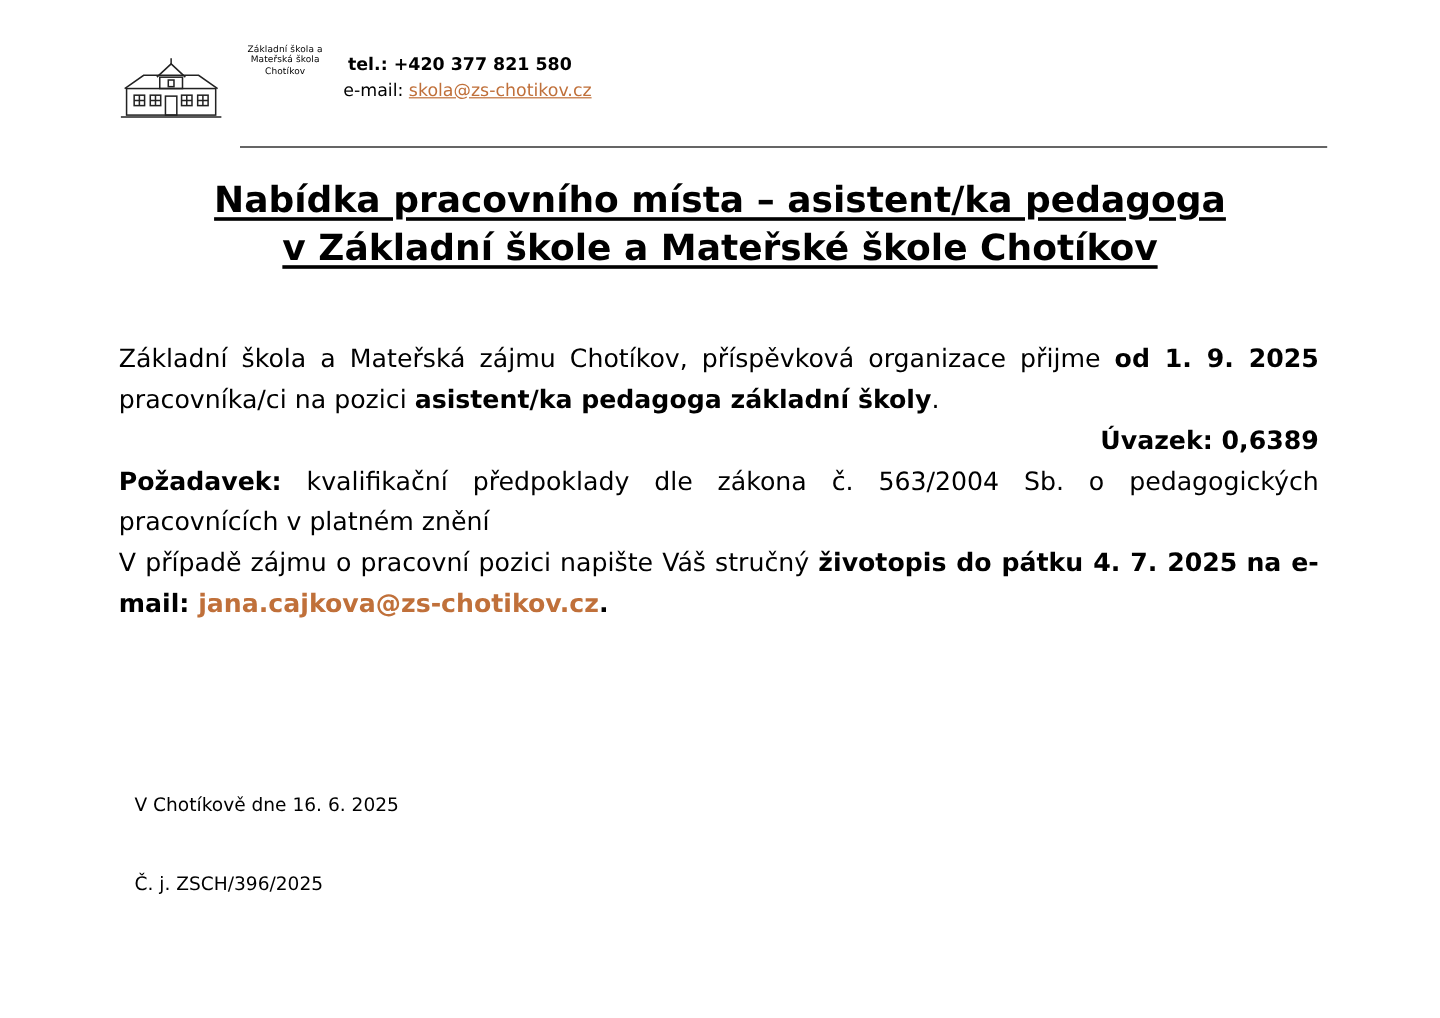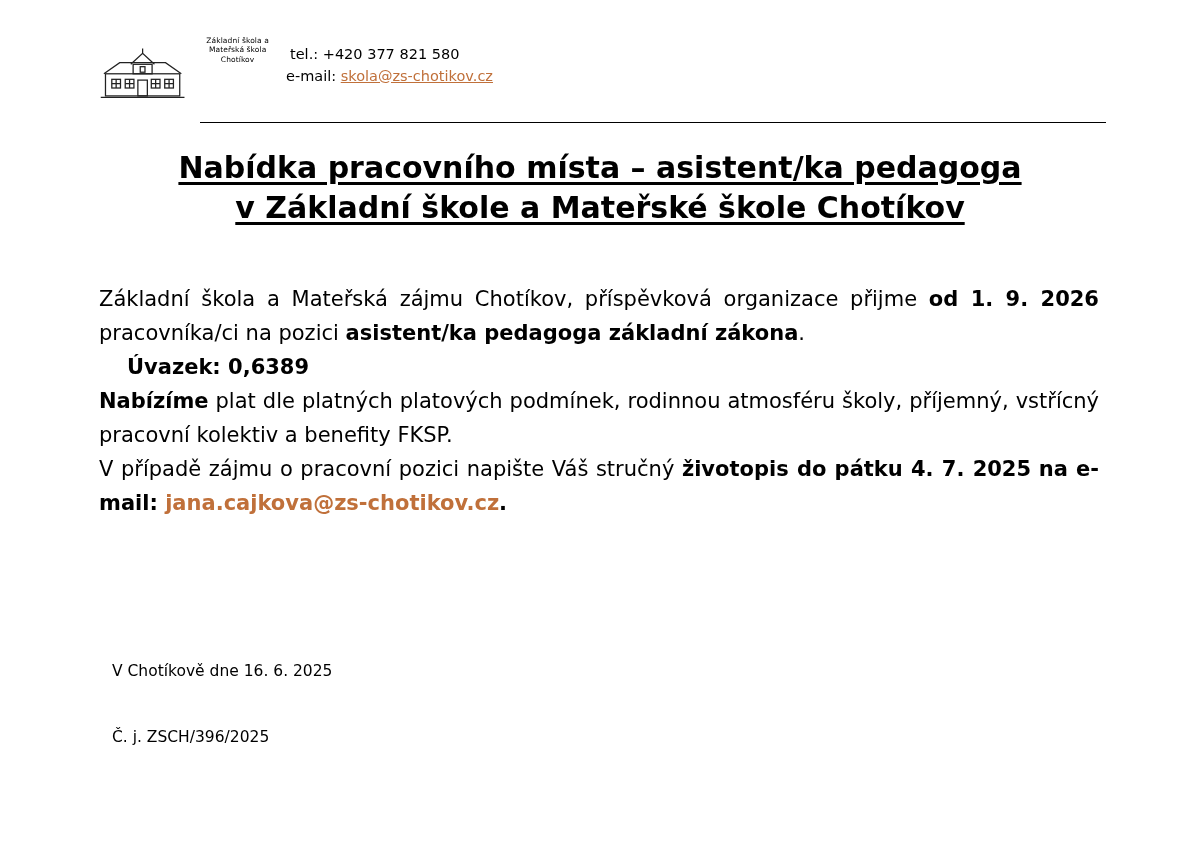--- a/index.html
+++ b/index.html
@@ -61,20 +61,21 @@
   .school-addr {
     font-size: 15.5px;
     font-weight: bold;
     line-height: 1.5;
     letter-spacing: -0.1px;
   }
   .school-tel {
     font-size: 14.5px;
     line-height: 1.5;
     padding-left: 4px;
+    font-weight: bold;
   }
   .school-mail {
     font-size: 14.5px;
     line-height: 1.5;
   }
   .mail-link {
     color: #c0703a;
     text-decoration: underline;
   }
   .header-rule {
@@ -109,22 +110,21 @@
     top: 282px;
     width: 1000px;
     font-size: 21px;
     line-height: 34px;
   }
   .para {
     margin: 0;
     text-align: justify;
   }
   .para.nojustify {
-    text-align: left;
-    margin-left: 28px;
+    text-align: right;
   }
   b { font-weight: bold; }
   .email-strong {
     color: #c0703a;
     font-weight: bold;
     margin-top: 12px;
   }
 
   .footer-line {
     position: absolute;
@@ -186,26 +186,26 @@
   </div>
   <div class="header-rule"></div>
 
   <div class="title">
     <div><span>Nabídka pracovního místa – asistent/ka pedagoga</span></div>
     <div><span>v Základní škole a Mateřské škole Chotíkov</span></div>
   </div>
 
   <div class="body-text">
 
-    <p class="para"><span>Základní škola a Mateřská zájmu Chotíkov, příspěvková organizace přijme </span><b>od 1. 9. 2026</b><span> pracovníka/ci na pozici </span><b>asistent/ka pedagoga základní zákona</b><span>.</span></p>
+    <p class="para"><span>Základní škola a Mateřská zájmu Chotíkov, příspěvková organizace přijme </span><b>od 1. 9. 2025</b><span> pracovníka/ci na pozici </span><b>asistent/ka pedagoga základní školy</b><span>.</span></p>
 
     <p class="para nojustify"><b>Úvazek: 0,6389</b></p>
 
-
-    <p class="para"><b>Nabízíme</b><span> plat dle platných platových podmínek, rodinnou atmosféru školy, příjemný, vstřícný pracovní kolektiv a benefity FKSP.</span></p>
+    <p class="para"><b>Požadavek:</b><span> kvalifikační předpoklady dle zákona č. 563/2004 Sb. o pedagogických pracovnících v platném znění</span></p>
+
 
     <p class="para"><span>V případě zájmu o pracovní pozici napište Váš stručný </span><b>životopis do pátku 4. 7. 2025</b> <b>na e-mail: </b><span class="email-strong">jana.cajkova@zs-chotikov.cz</span><b>.</b></p>
 
   </div>
 
   <div class="footer-line footer-date">V Chotíkově dne 16. 6. 2025</div>
   <div class="footer-line footer-ref">Č. j. ZSCH/396/2025</div>
 
 </div>
 

